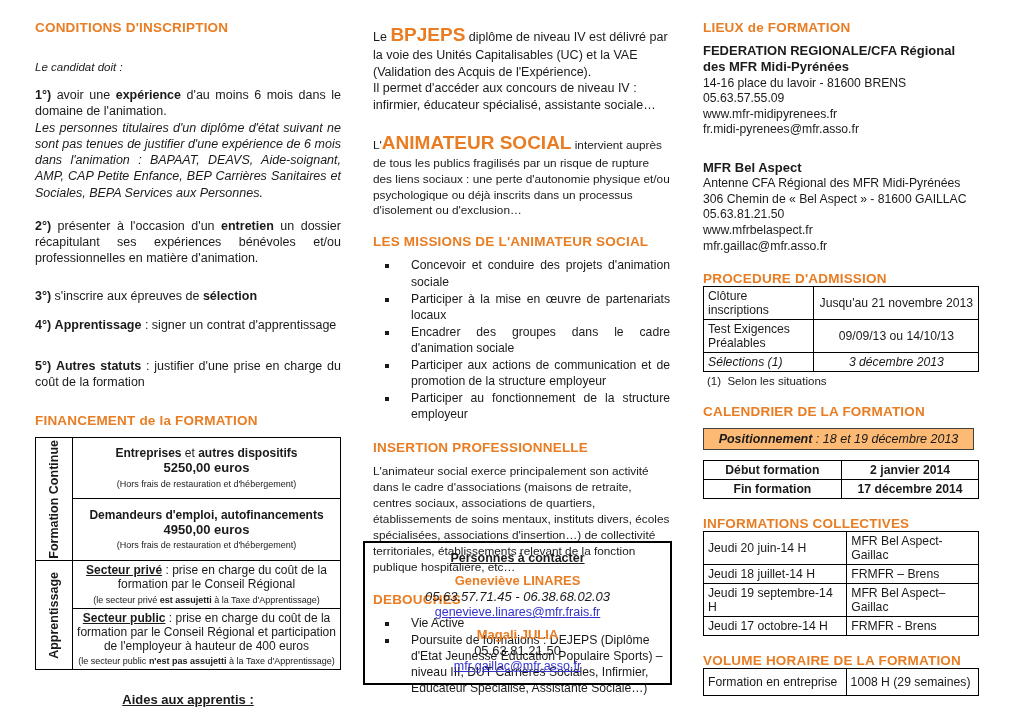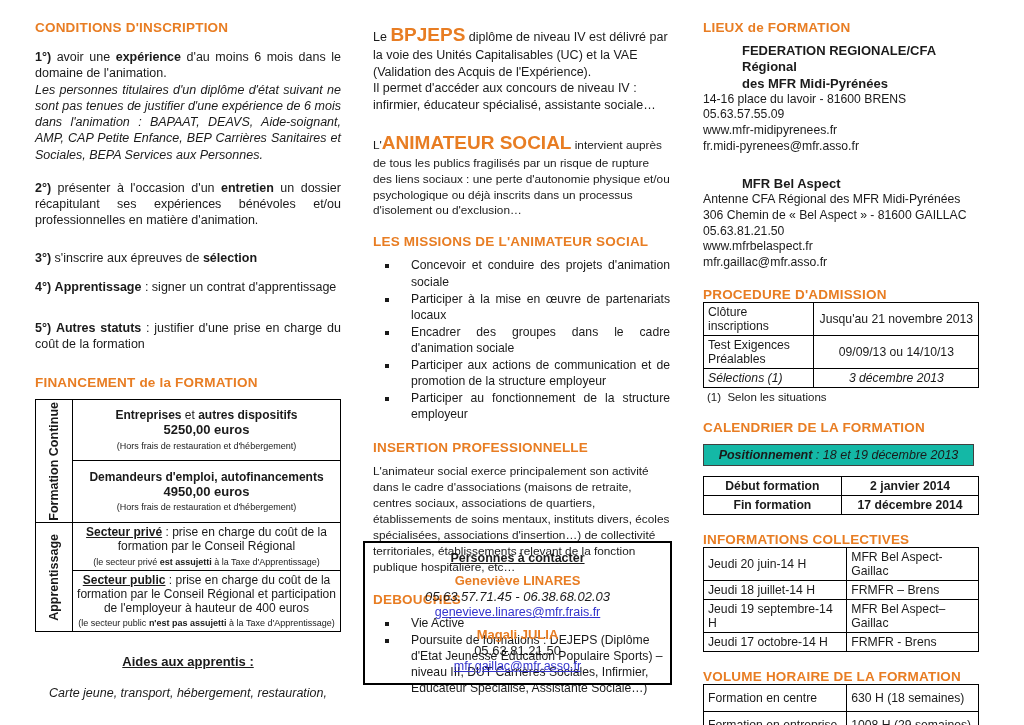--- a/index.html
+++ b/index.html
@@ -45,32 +45,33 @@
   ul.sq li{font-size:12.2px;line-height:1.32;padding-left:12px;text-align:justify;margin-bottom:1px;}
   .contact-box{position:absolute;left:-10px;top:541px;width:297px;border:2px solid #000;text-align:center;padding:8px 4px 10px 4px;}
   .contact-title{font-size:12.5px;font-weight:bold;text-decoration:underline;}
   .contact-name{color:#e87d23;font-weight:bold;font-size:13px;margin-top:8px;}
   .contact-phone{font-size:13px;margin-top:1px;}
   .contact-email{font-size:12.5px;margin-top:1px;text-decoration:underline;cursor:pointer;}
 
   
   #col3{padding-top:20px;}
   .org{font-size:12.2px;line-height:1.28;margin-top:8px;}
-  .org-name{font-weight:bold;font-size:13px;line-height:1.25;margin-left:39px;}
+  .org-name{font-weight:bold;font-size:13px;line-height:1.25;}
   .r-h{margin-top:17px;}
   table.rt{border-collapse:collapse;width:96%;margin-top:0;}
   table.rt td{border:1px solid #000;font-size:12.2px;padding:2px 4px;vertical-align:middle;}
   .foot{font-size:11.5px;margin-top:3px;padding-left:4px;}
-  .pos-box{margin-top:9px;width:92%;background:#14b8a6;border:1px solid #404040;text-align:center;font-size:12.5px;padding:3px 2px;font-style:italic;}
+  .pos-box{margin-top:9px;width:92%;background:#fdba74;border:1px solid #404040;text-align:center;font-size:12.5px;padding:3px 2px;font-style:italic;}
 </style>
 </head>
 <body>
 
 <div class="col" id="col1">
   <div class="h-orange">CONDITIONS D'INSCRIPTION</div>
+  <div class="intro it">Le candidat doit :</div>
 
   <div class="item just"><span class="b">1°)</span><span> avoir une </span><span class="b">expérience</span><span> d'au moins 6 mois dans le domaine de l'animation.</span></div>
   <div class="note-it just">Les personnes titulaires d'un diplôme d'état suivant ne sont pas tenues de justifier d'une expérience de 6 mois dans l'animation : BAPAAT, DEAVS, Aide-soignant, AMP, CAP Petite Enfance, BEP Carrières Sanitaires et Sociales, BEPA Services aux Personnes.</div>
 
   <div class="item just" style="margin-top:17px;"><span class="b">2°)</span><span> présenter à l'occasion d'un </span><span class="b">entretien</span><span> un dossier récapitulant ses expériences bénévoles et/ou professionnelles en matière d'animation.</span></div>
 
   <div class="item" style="margin-top:21px;"><span class="b">3°)</span><span> s'inscrire aux épreuves de </span><span class="b">sélection</span><span></span></div>
 
   <div class="item" style="margin-top:13px;"><span class="b">4°)</span><span> </span><span class="b">Apprentissage</span><span> : signer un contrat d'apprentissage</span></div>
 
@@ -229,24 +230,20 @@
     <tr>
       <td>Jeudi 17 octobre-14 H</td>
       <td>FRMFR - Brens</td>
     </tr>
   </tbody>
     </table>
 
   <div class="h-orange r-h">VOLUME HORAIRE DE LA FORMATION</div>
   <table class="rt">
     <tbody>
-        <tr>
-      <td style="width:52%;padding:6px 4px;">Formation en centre</td>
-      <td style="padding:6px 4px;">630 H (18 semaines)</td>
-    </tr>
     <tr>
       <td style="padding:6px 4px;">Formation en entreprise</td>
       <td style="padding:6px 4px;">1008 H (29 semaines)</td>
     </tr>
   </tbody>
     </table>
 
 </div>
 
 </body></html>

